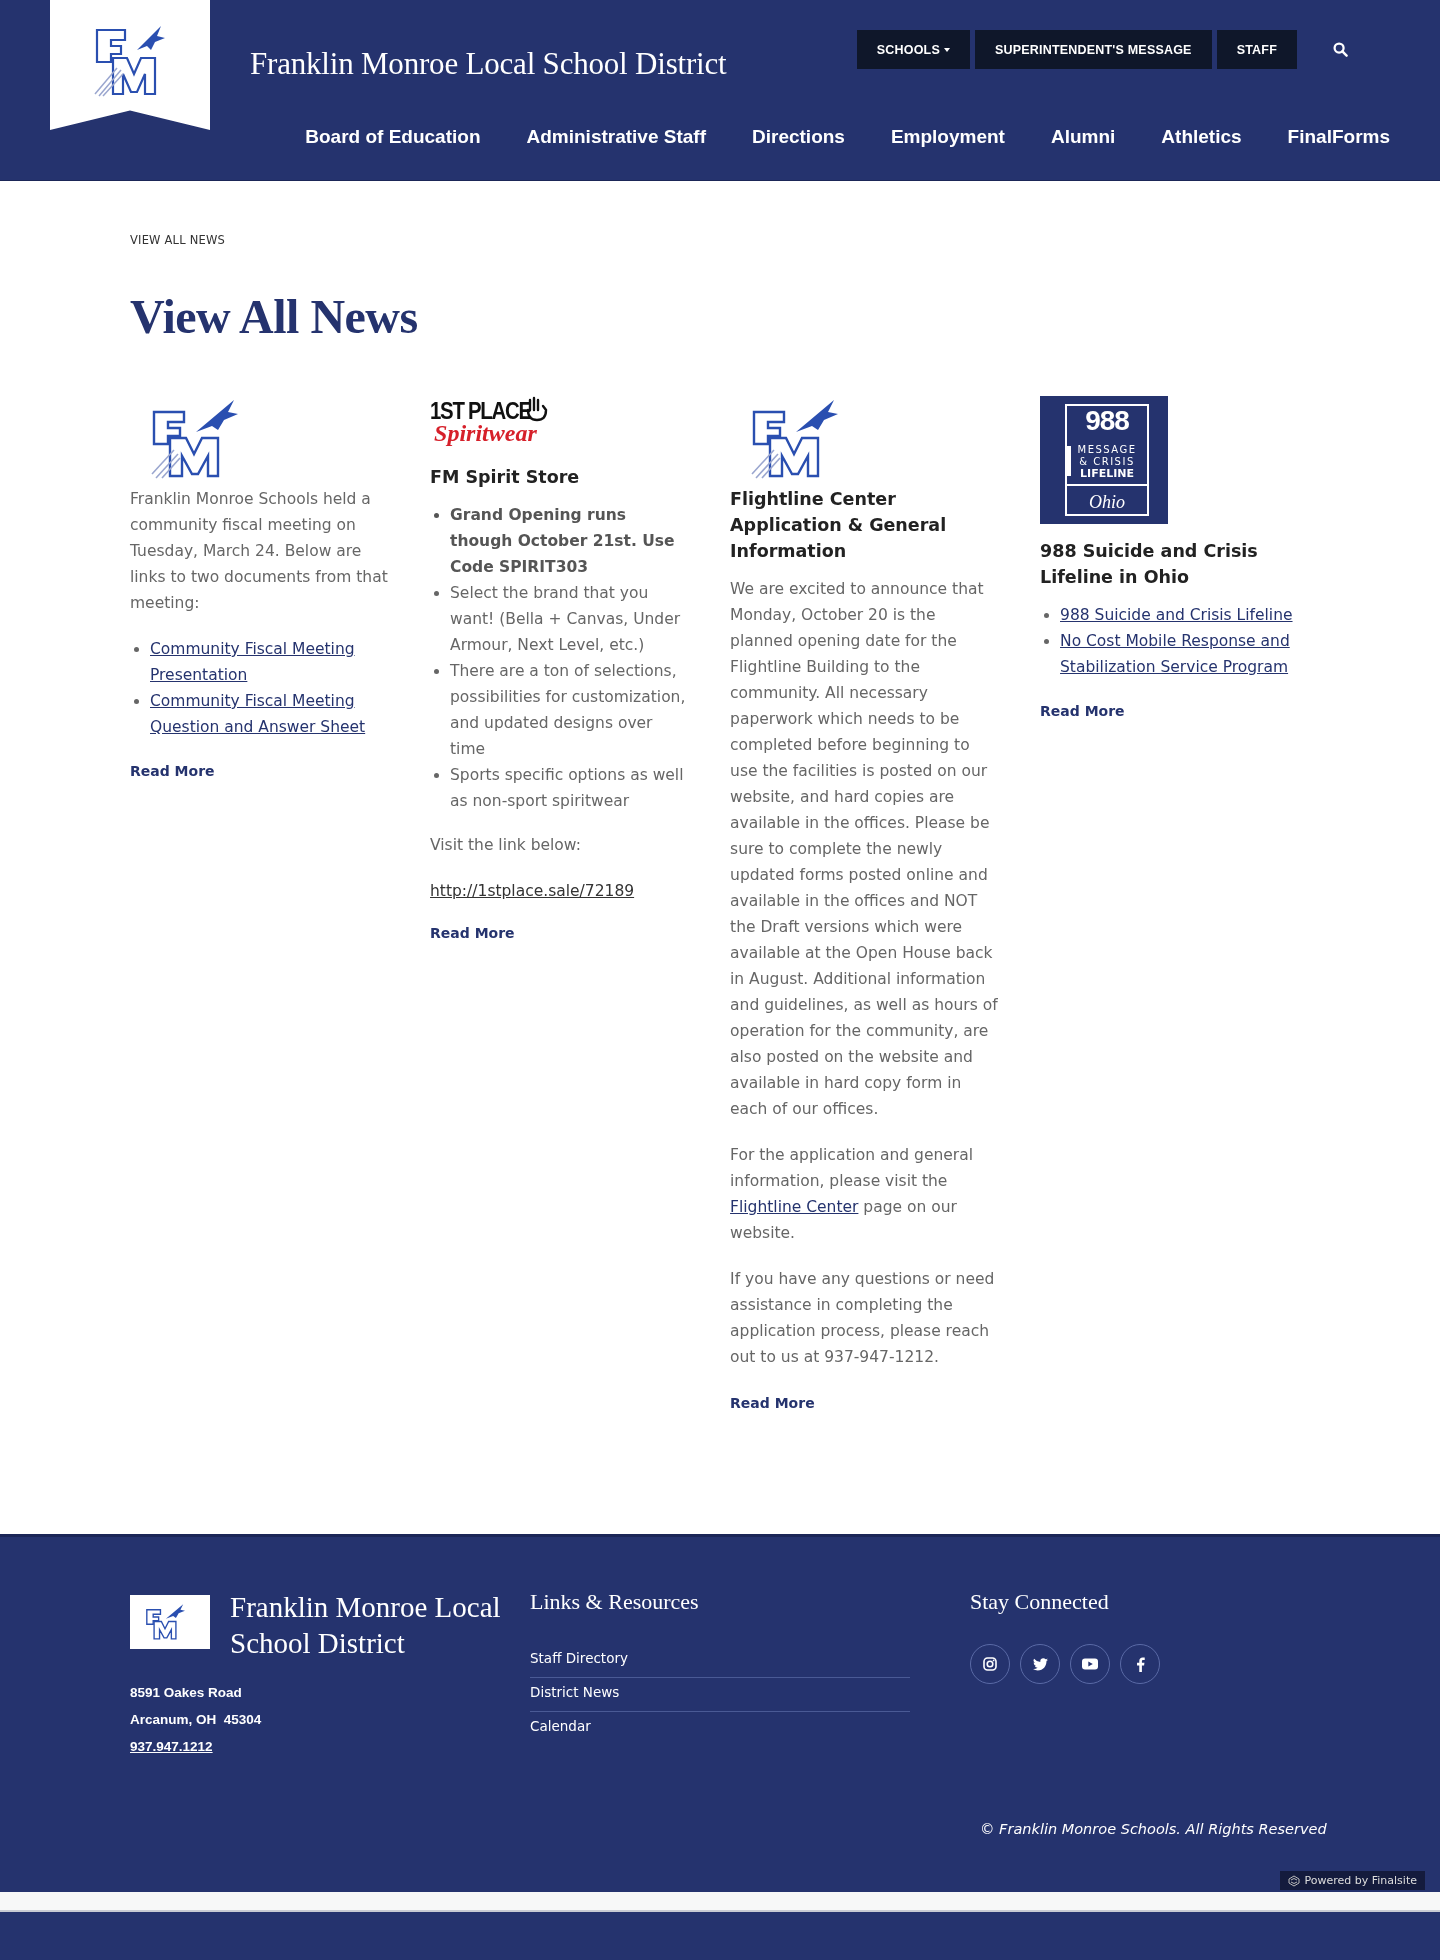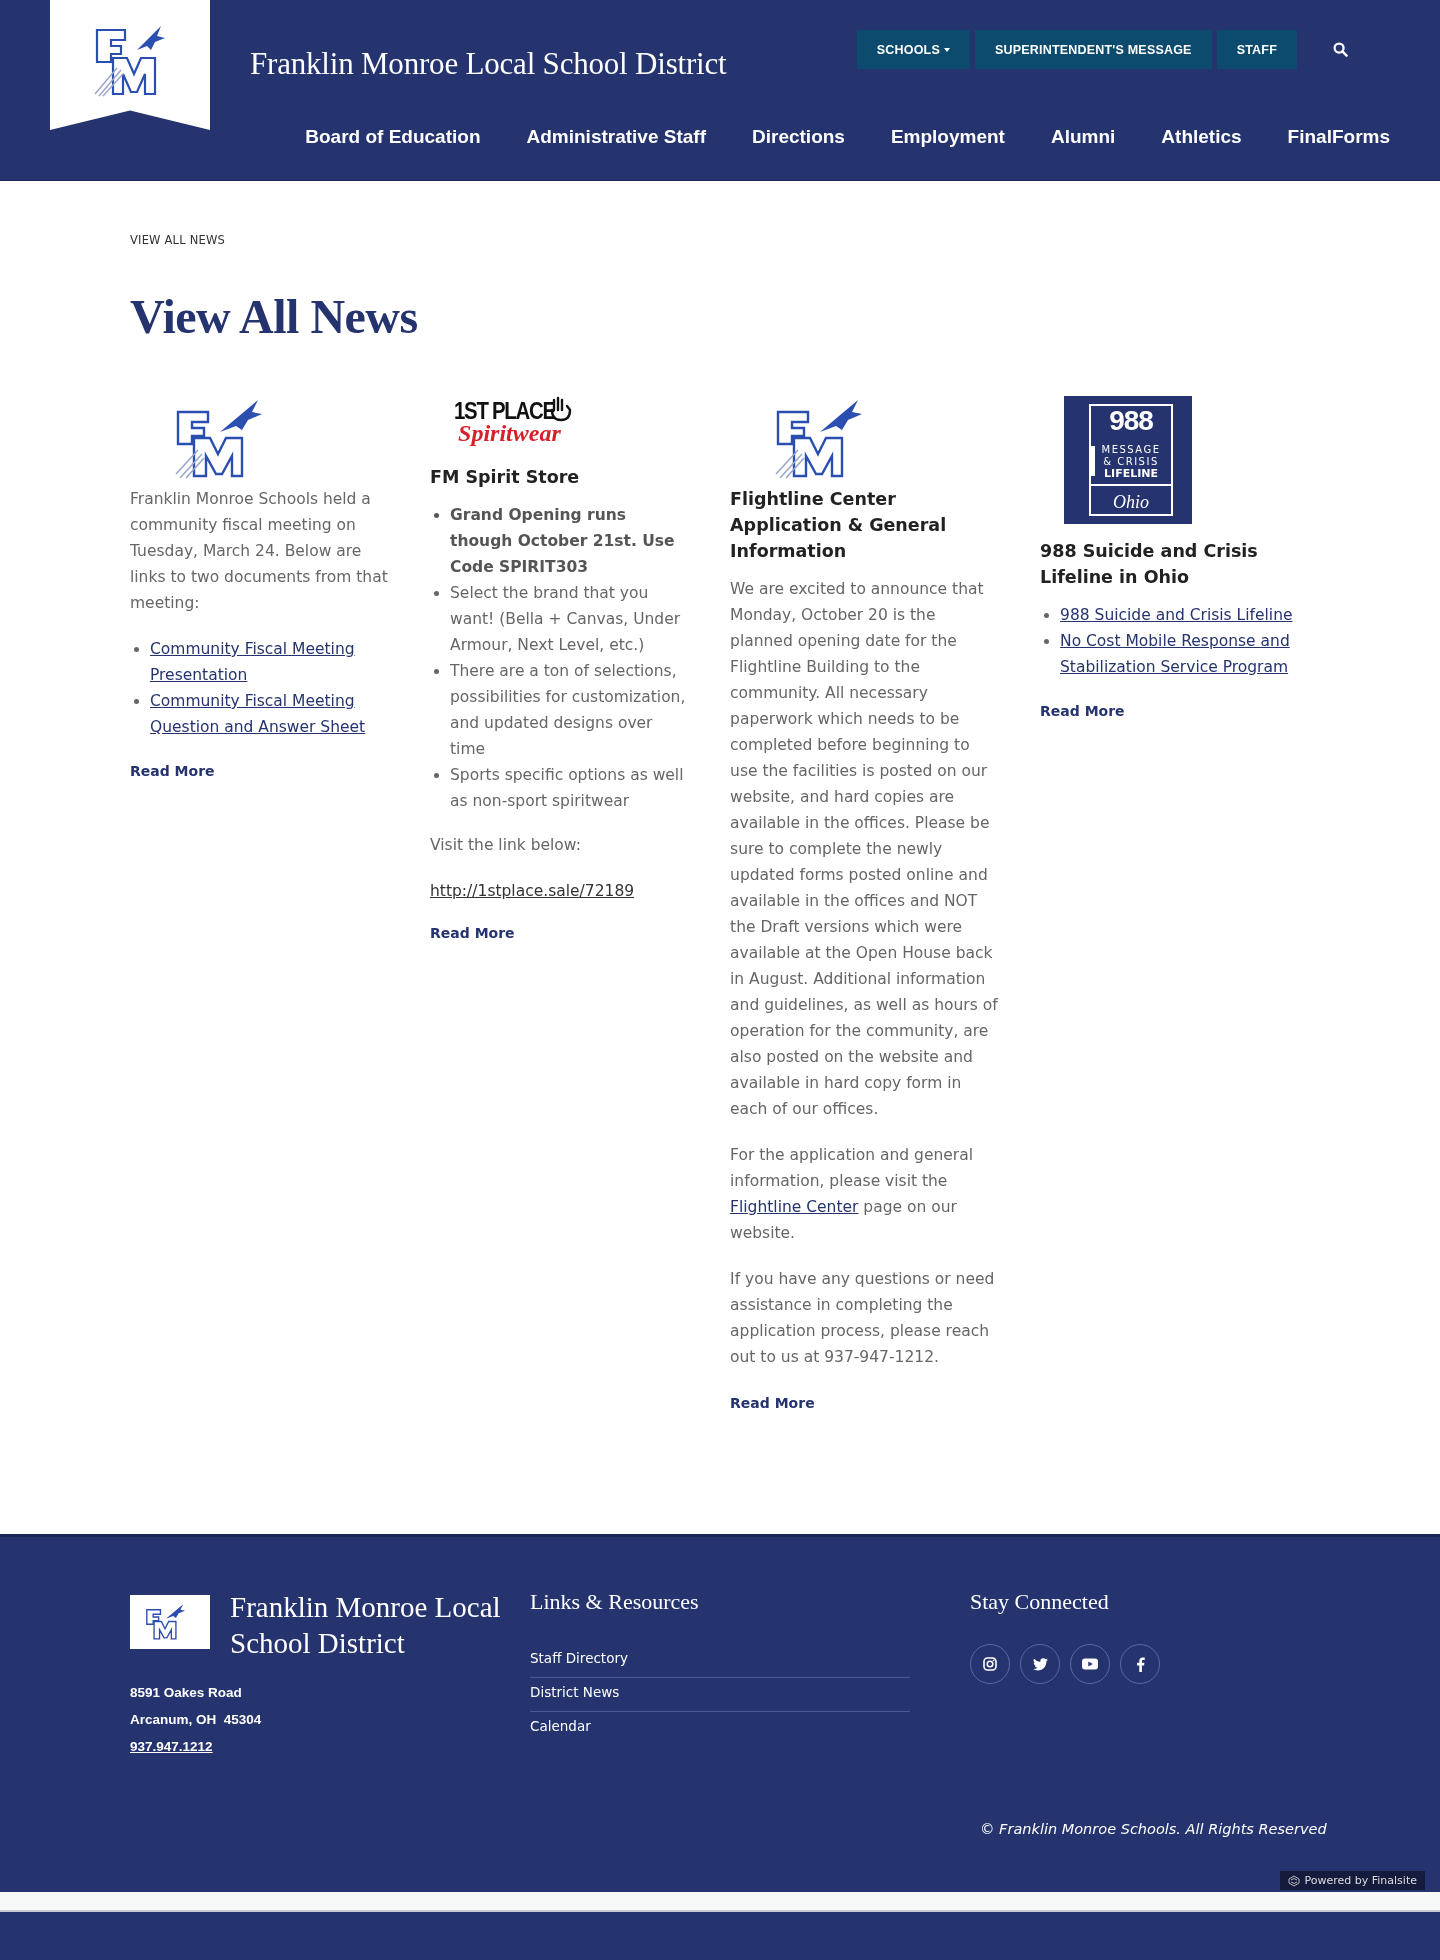--- a/index.html
+++ b/index.html
@@ -6,34 +6,34 @@
     html, body { width: 1440px; background: #ffffff; }
     body { font-family: "DejaVu Sans", sans-serif; color: #555; }
     a { color: inherit; }
 
     
     .header { position: relative; height: 181px; background: #25336e; border-bottom: 1px solid #1b2657; }
     .logo-banner { position: absolute; left: 50px; top: 0; width: 160px; height: 130px; background: #fff;
       clip-path: polygon(0 0, 100% 0, 100% 100%, 50% 85%, 0 100%); display: flex; align-items: flex-start; justify-content: center; padding-top: 22px; }
     .site-title { position: absolute; left: 250px; top: 46px; font-family: "Liberation Serif", serif; font-size: 31px; color: #fff; letter-spacing: -0.2px; }
     .utility-nav { position: absolute; right: 80px; top: 30px; display: flex; gap: 5px; align-items: center; }
-    .util-btn { background: #0c4a6e; color: #fff; font-family: "Liberation Sans", sans-serif; font-weight: bold; font-size: 12.5px;
+    .util-btn { background: #0f172a; color: #fff; font-family: "Liberation Sans", sans-serif; font-weight: bold; font-size: 12.5px;
       height: 39px; padding: 0 20px; display: flex; align-items: center; letter-spacing: 0.2px; cursor: pointer; }
     .util-btn .caret { display: inline-block; margin-left: 4px; border-left: 3px solid transparent; border-right: 3px solid transparent; border-top: 4px solid #fff; }
     .search-btn { width: 40px; height: 39px; display: flex; align-items: center; justify-content: center; margin-left: 18px; cursor: pointer; }
     .main-nav { position: absolute; right: 35px; top: 126px; display: flex; gap: 16px; }
     .main-nav a { color: #fff; text-decoration: none; font-family: "Liberation Sans", sans-serif; font-weight: bold; font-size: 19px; padding: 0 15px; }
 
     
     .main { padding: 0 130px; }
     .breadcrumb { padding-top: 52px; font-size: 11.5px; color: #333; letter-spacing: 0.2px; }
     .page-title { margin-top: 42px; font-family: "Liberation Serif", serif; font-weight: bold; font-size: 48px; color: #25336e; letter-spacing: -0.5px; }
     .news-grid { display: flex; gap: 40px; margin-top: 52px; padding-bottom: 118px; }
     .news-card { width: 262px; font-size: 15.5px; line-height: 26px; color: #666; }
-    .news-card .thumb { height: 90px; margin-bottom: 0; margin-left: 24px; }
+    .news-card .thumb { height: 90px; margin-bottom: 0; }
     .news-card h3 { font-size: 17.5px; font-weight: bold; color: #222; line-height: 26px; margin-bottom: 12px; }
     .news-card p { margin-bottom: 20px; }
     .news-card ul { margin: 0 0 18px 20px; list-style: disc; }
     .news-card ul li { padding-left: 0; }
     .news-card ul.links a { color: #25336e; text-decoration: underline; }
     .news-card .inline-link { color: #555; text-decoration: underline; }
     .news-card .blue-link { color: #25336e; text-decoration: underline; }
     .news-card .url-link { color: #333; text-decoration: underline; }
     .read-more { display: block; font-weight: bold; font-size: 14px; color: #25336e; text-decoration: none; margin-top: 4px; }
 

